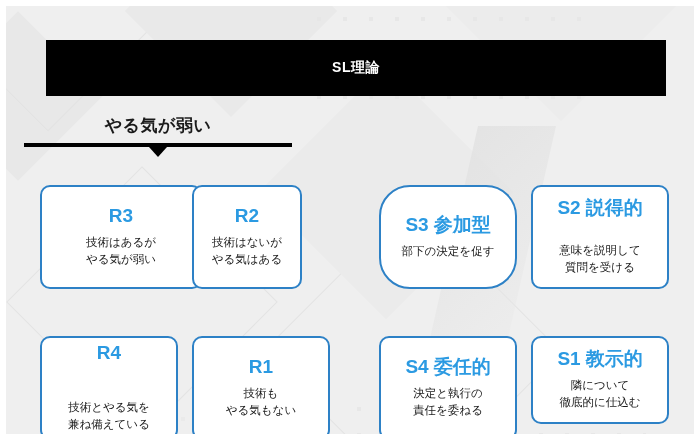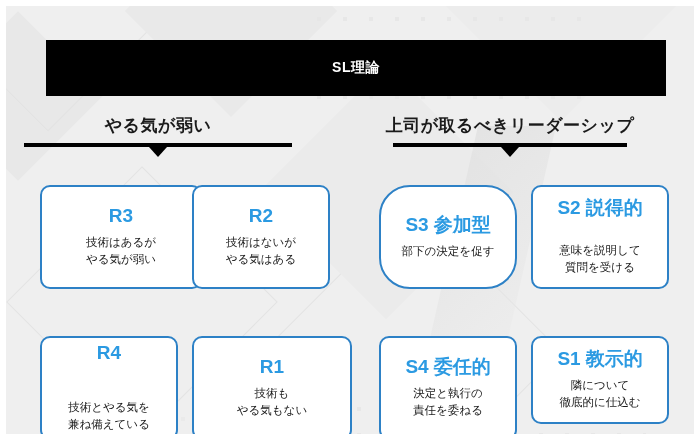--- a/index.html
+++ b/index.html
@@ -165,53 +165,46 @@
     </div>
 
     <div class="col-head" style="left:18px; top:108px; width:268px;">
       <span class="label">やる気が弱い</span>
       <div class="rule-wrap">
         <div class="rule"></div>
         <div class="rule-arrow"></div>
       </div>
     </div>
 
-    <div class="col-head" style="left:359px; top:108px; width:290px;">
-      <span class="label">上司が取るべきリーダーシップ</span>
-      <div class="rule-wrap">
-        <div class="rule" style="left:28px; right:28px;"></div>
-        <div class="rule-arrow"></div>
-      </div>
-    </div>
 
     <div class="card" style="left:34px; top:179px; width:162px; height:104px;">
       <div class="card-title">
         <span class="code" style="margin-right: 0px;">R3</span>
       </div>
       <div class="card-desc">技術はあるが
 やる気が弱い</div>
     </div>
 
-    <div class="card" style="left:186px; top:179px; width:138px; height:104px;">
+    <div class="card" style="left:186px; top:179px; width:110px; height:104px;">
       <div class="card-title">
         <span class="code" style="margin-right: 0px;">R2</span>
       </div>
       <div class="card-desc">技術はないが
 やる気はある</div>
     </div>
 
     <div class="card" style="left:34px; top:330px; width:138px; height:104px;gap:28px;">
       <div class="card-title">
         <span class="code" style="margin-right: 0px;">R4</span>
       </div>
       <div class="card-desc">技術とやる気を
 兼ね備えている</div>
     </div>
 
-    <div class="card" style="left:186px; top:330px; width:160px; height:104px;">
+    <div class="card" style="left:186px; top:330px; width:138px; height:104px;">
       <div class="card-title">
         <span class="code" style="margin-right: 0px;">R1</span>
       </div>
       <div class="card-desc">技術も
 やる気もない</div>
     </div>
 
     <div class="card" style="left:373px; top:179px; width:138px; height:104px;border-radius:31px;">
       <div class="card-title">
         <span class="code">S3</span><span class="cname">参加型</span>

